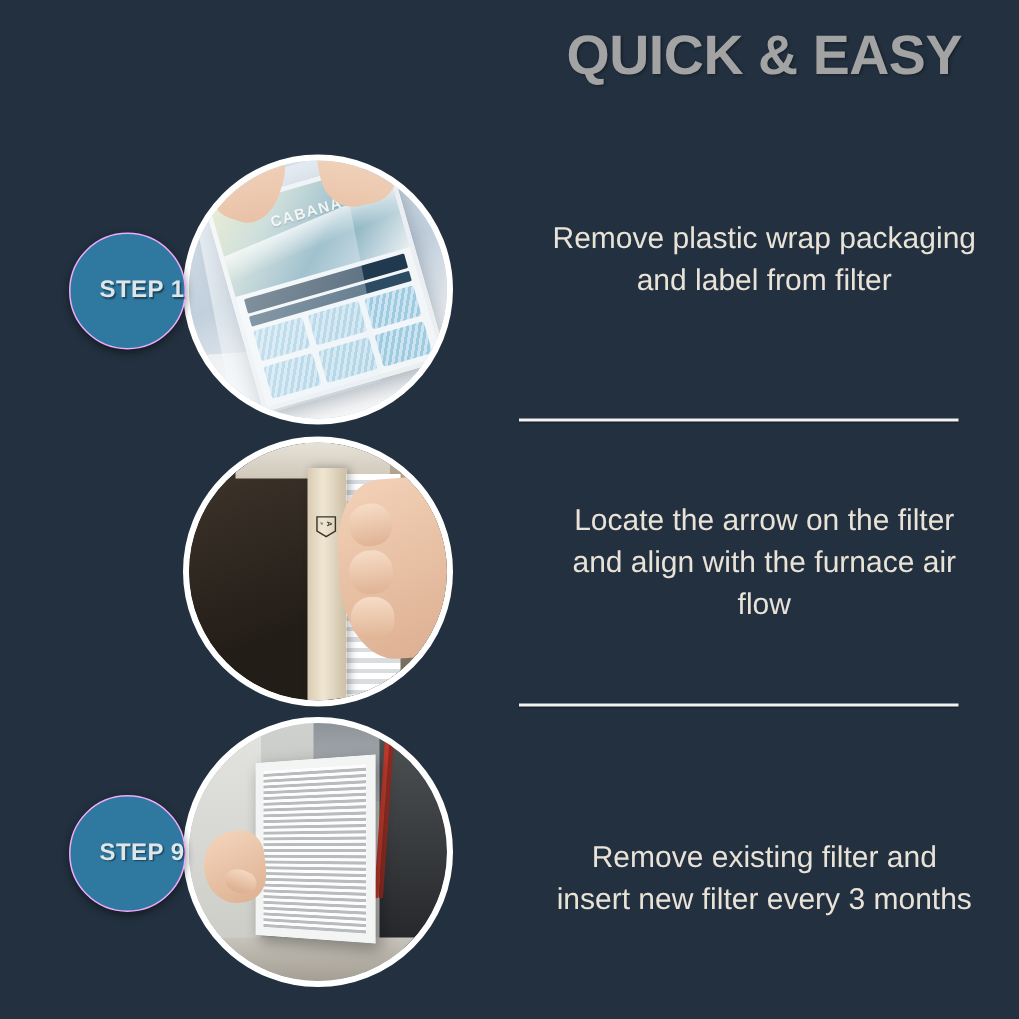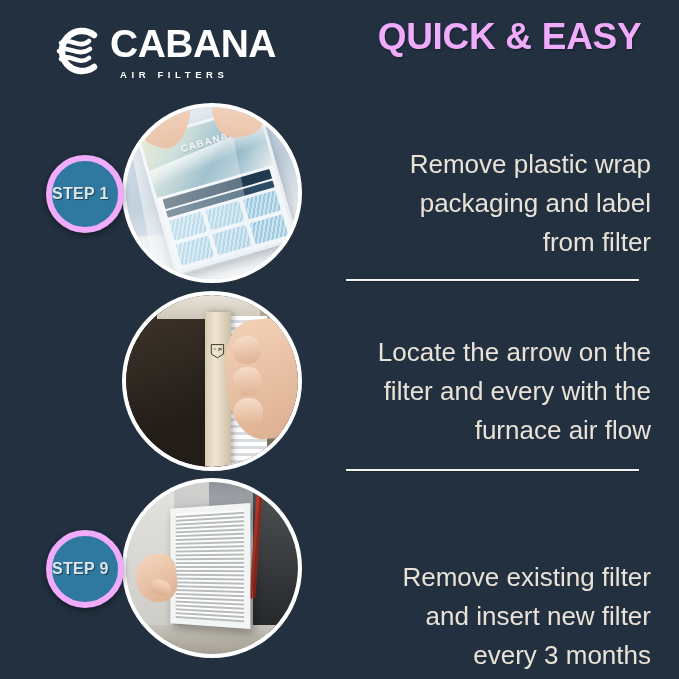--- a/index.html
+++ b/index.html
@@ -48,47 +48,47 @@
     overflow:hidden;
     background:#c9d3dc;
     z-index:2;
   }
   .photo-inner { position:absolute; inset:0; overflow:hidden; border-radius:50%; }
 
   .badge {
     position:absolute; left:46px; top:52px;
     width:78px; height:78px; border-radius:50%;
     background:#2f78a0;
-    border:6px solid #f0abfc;
-    display:flex; align-items:center; justify-content:flex-start;
+    border:1px solid #f0abfc;
+    display:flex; align-items:center; justify-content:flex-end;
     z-index:3;
     box-shadow:0 2px 6px rgba(0,0,0,.45);
   }
   .badge-label {
     font-size:16px; font-weight:bold; color:#dfe6ea;
     letter-spacing:0.3px;
     text-shadow:1px 1px 1px rgba(0,0,0,.45);
     white-space:nowrap;
   }
 
   
   .right-col { position:absolute; left:340px; top:0; width:339px; height:679px; }
 
   .headline {
     position:absolute; left:0; top:16px; width:339px;
     text-align:center;
     font-size:37px; line-height:41px; font-weight:bold;
-    color:#f0abfc; letter-spacing:-0.3px;
+    color:#a3a3a3; letter-spacing:-0.3px;
     text-shadow:1px 1px 2px rgba(0,0,0,.35);
   }
 
   .body-block {
     position:absolute; left:28px; width:283px;
-    text-align:right;
-    font-size:26px; line-height:39px;
+    text-align:center;
+    font-size:20px; line-height:28px;
     color:#e9e2d7;
   }
   .body-block.b1 { top:145px; }
   .body-block.b2 { top:333px; }
   .body-block.b3 { top:523px;margin-top:35px; }
 
   .divider {
     position:absolute; left:6px; width:293px; height:2px;
     background:#f2f2f0;
     box-shadow:0 1px 1px rgba(0,0,0,.3);
@@ -217,34 +217,20 @@
   }
   .s3-thumb { position:absolute; left:14%; top:57%; width:12%; height:9%;
     background:linear-gradient(180deg,#f5d8c0,#dcae8e); border-radius:45%;
     transform:rotate(18deg); z-index:4; }
 </style>
 </head>
 <body>
 
 <div class="left-col">
 
-  <div class="logo">
-    <span class="logo-mark">
-      <svg viewBox="0 0 56 50" width="56" height="50" aria-hidden="true">
-        <path d="M42 9 A20 20 0 1 0 42 41" stroke="#ffffff" stroke-width="6.5" fill="none" stroke-linecap="round"></path>
-        <path d="M9 17 C17 10, 27 24, 37 15" stroke="#ffffff" stroke-width="4.6" fill="none" stroke-linecap="round"></path>
-        <path d="M7 25 C16 18, 26 32, 38 23" stroke="#ffffff" stroke-width="4.6" fill="none" stroke-linecap="round"></path>
-        <path d="M9 33 C18 27, 27 40, 37 32" stroke="#ffffff" stroke-width="4.6" fill="none" stroke-linecap="round"></path>
-      </svg>
-    </span>
-    <span class="logo-text-wrap">
-      <span class="logo-word">CABANA</span>
-      <span class="logo-sub">AIR FILTERS</span>
-    </span>
-  </div>
 
   <div class="step-row s1">
     <div class="photo-circle">
       <div class="photo-inner">
         <div class="scene">
           <div class="s1-bg"></div>
           <div class="s1-table"></div>
           <div class="s1-filter">
             <div class="s1-label">
               <span class="s1-label-brand">CABANA</span>
@@ -327,18 +313,18 @@
 
 <div class="right-col">
   <div class="headline">
     <div>QUICK &amp; EASY</div>
   </div>
 
   <div class="body-block b1">Remove plastic wrap packaging and label from filter</div>
 
   <div class="divider d1"></div>
 
-  <div class="body-block b2">Locate the arrow on the filter and every with the furnace air flow</div>
+  <div class="body-block b2">Locate the arrow on the filter and align with the furnace air flow</div>
 
   <div class="divider d2"></div>
 
   <div class="body-block b3">Remove existing filter and insert new filter every 3 months</div>
 </div>
 
 </body></html>

